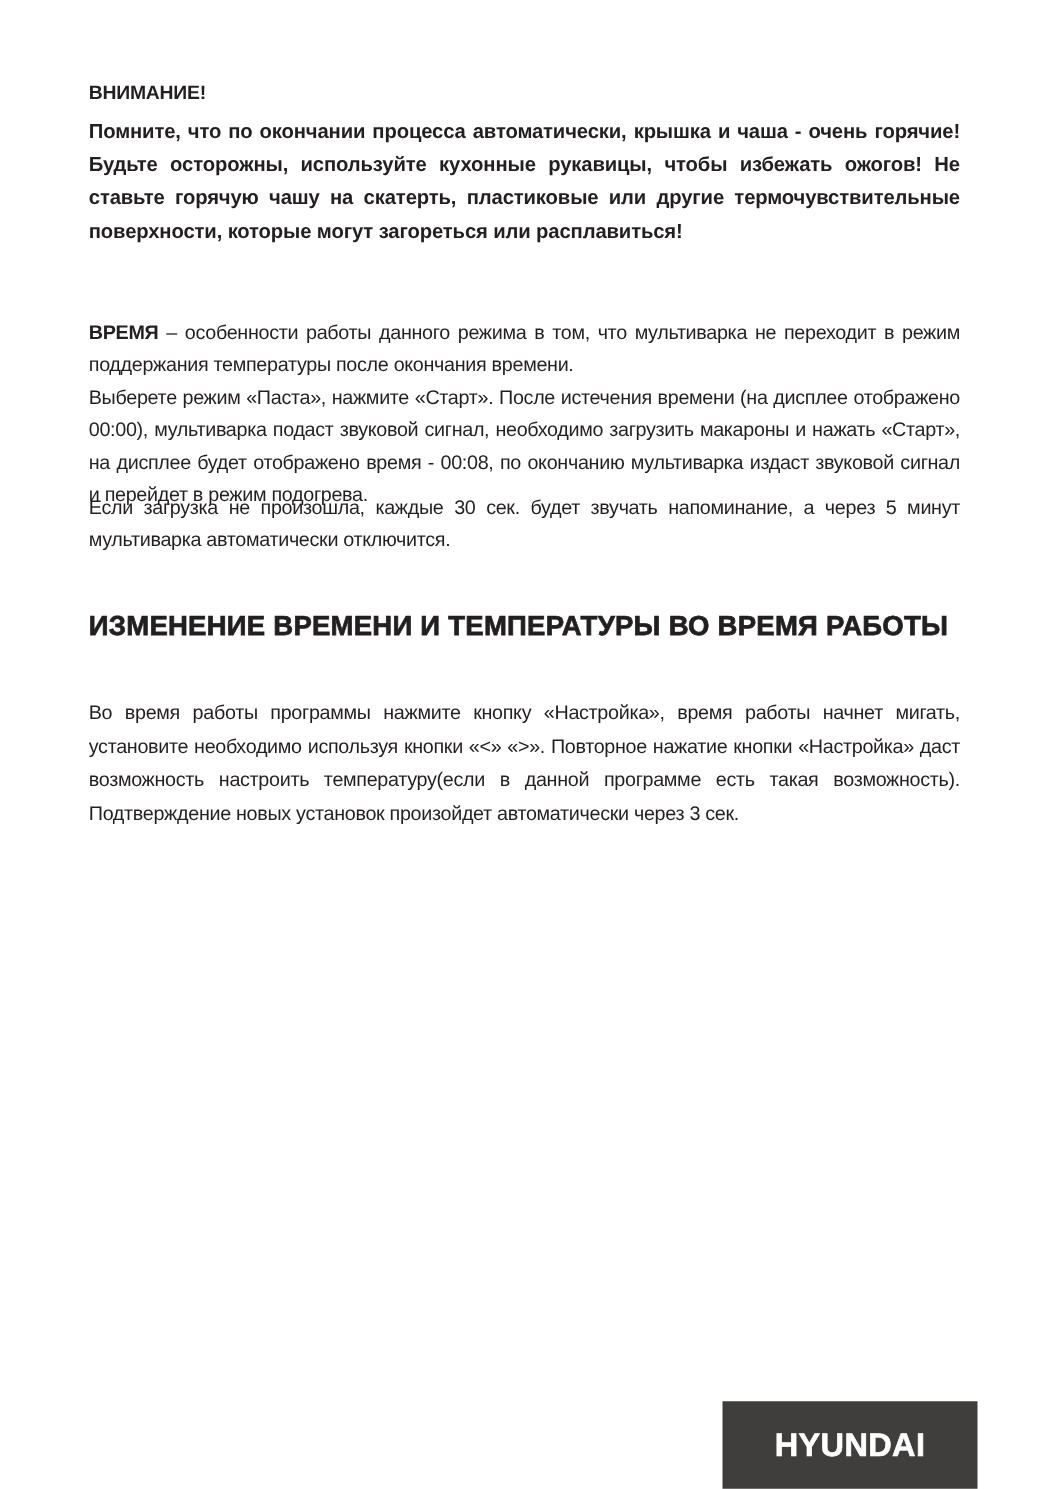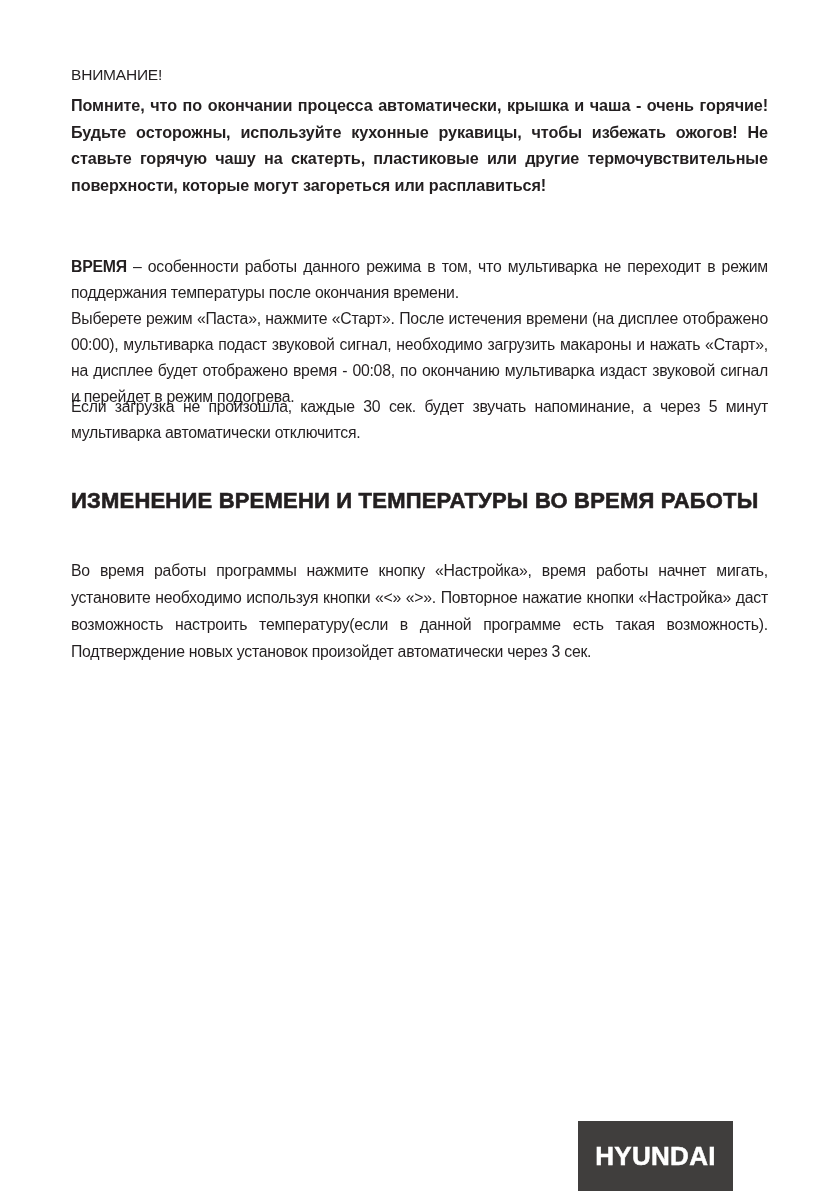--- a/index.html
+++ b/index.html
@@ -1,27 +1,27 @@
 <!DOCTYPE html>
 <html><head>
 <meta charset="utf-8">
 <style>
   html, body { margin: 0; padding: 0; background: #ffffff; }
   body { width: 839px; height: 1191px; position: relative; overflow: hidden; color: #231f20; font-family: "Liberation Sans", "DejaVu Sans", sans-serif; }
   .page { position: absolute; left: 71px; top: 0; width: 697px; }
-  .warn-title { position: absolute; top: 66px; left: 0; font-weight: normal; font-size: 15.5px; letter-spacing: -0.2px; }
+  .warn-title { position: absolute; top: 66px; left: 0; font-weight: bold; font-size: 15.5px; letter-spacing: -0.2px; }
   .warn-body { position: absolute; top: 92px; left: 0; width: 697px; font-weight: bold; font-size: 16.2px; line-height: 26.5px; text-align: justify; letter-spacing: -0.1px; }
   .p { position: absolute; left: 0; width: 697px; font-size: 15.8px; line-height: 26px; text-align: justify; letter-spacing: -0.25px; }
   .p b { font-weight: bold; }
   .pasta { top: 254px; }
   .pasta-2 { top: 306px; }
   .pasta-3 { top: 394px; }
   .section-title { position: absolute; top: 487px; left: 0; width: 697px; font-weight: 900; font-size: 22px; line-height: 27px; text-align: justify; text-align-last: left; letter-spacing: 0.2px; -webkit-text-stroke: 0.6px #231f20; }
   .section-body { top: 557px; line-height: 27px; }
-  .logo { position: absolute; left: 578px; top: 1121px; width: 155px; height: 70px; background: #403e3d; display: flex; align-items: center; justify-content: center; }
+  .logo { position: absolute; left: 578px; top: 1121px; width: 204px; height: 70px; background: #403e3d; display: flex; align-items: center; justify-content: center; }
   .logo span { color: #ffffff; font-weight: bold; font-size: 26px; letter-spacing: 0.3px; -webkit-text-stroke: 0.5px #ffffff; }
 </style>
 </head>
 <body>
 
 <div class="page">
   <div class="warn-title">ВНИМАНИЕ!</div>
   <div class="warn-body">Помните, что по окончании процесса автоматически, крышка и чаша - очень горячие! Будьте осторожны, используйте кухонные рукавицы, чтобы избежать ожогов! Не ставьте горячую чашу на скатерть, пластиковые или другие термочувствительные поверхности, которые могут загореться или расплавиться!</div>
 
   <div class="p pasta"><b>ВРЕМЯ</b><span> – особенности работы данного режима в том, что мультиварка не переходит в режим поддержания температуры после окончания времени.</span></div>

